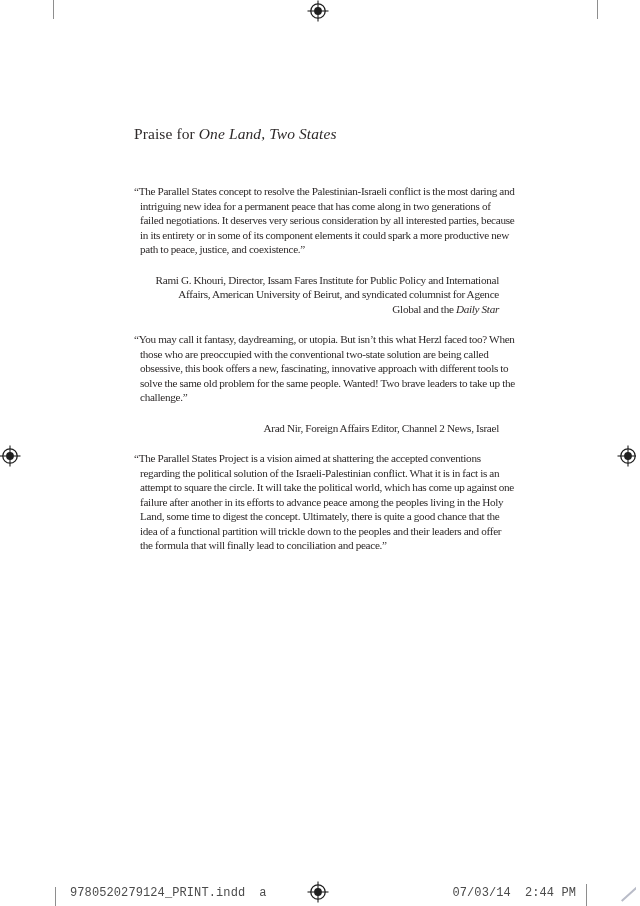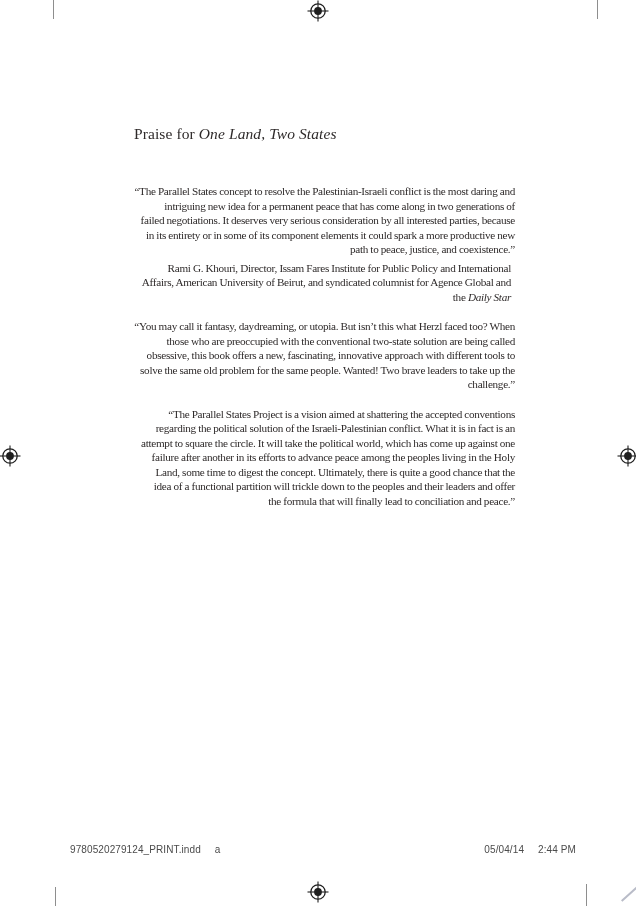--- a/index.html
+++ b/index.html
@@ -45,38 +45,38 @@
   .page-title em { font-style: italic; }
   .blurb { margin: 0 0 15px 0; }
   .quote {
     margin: 0;
     font-size: 11.2px;
     line-height: 14.5px;
     letter-spacing: -0.3px;
     word-spacing: -0.2px;
     padding-left: 6px;
     text-indent: -6px;
-    text-align: right;
+    text-align: left;
   }
   .attribution {
-    margin: 4px;
+    margin: 16px;
     font-size: 11.2px;
     line-height: 14.5px;
     letter-spacing: -0.3px;
     word-spacing: -0.2px;
     text-align: right;
     font-style: normal;
   }
   .attribution em { font-style: italic; }
   
   .slug {
     position: absolute;
-    top: 844px;
-    font-family: Liberation Sans, sans-serif;
-    font-size: 10px;
+    top: 888px;
+    font-family: Liberation Mono, monospace;
+    font-size: 12px;
     line-height: 11px;
     color: var(--slug-text, #4b4b4b);
     letter-spacing: 0.1px;
     white-space: nowrap;
   }
   .slug-left  { left: 70px; }
   .slug-right { right: 60px; }
   .slug .part-gap { margin-right: 14px; }
   .pen-stroke {
     position: absolute;
@@ -128,28 +128,29 @@
   <main class="content">
     <h1 class="page-title"><span>Praise for </span><em>One Land, Two States</em></h1>
     <section>
   <figure class="blurb">
     <blockquote class="quote">“The Parallel States concept to resolve the Palestinian-Israeli conflict is the most daring and intriguing new idea for a permanent peace that has come along in two generations of failed negotiations. It deserves very serious consideration by all interested parties, because in its entirety or in some of its component elements it could spark a more productive new path to peace, justice, and coexistence.”</blockquote>
     <figcaption class="attribution"><span>Rami G. Khouri, Director, Issam Fares Institute for Public Policy and International Affairs, American University of Beirut, and syndicated columnist for Agence Global and the </span><em>Daily Star</em></figcaption>
   </figure>
 
   <figure class="blurb">
     <blockquote class="quote">“You may call it fantasy, daydreaming, or utopia. But isn’t this what Herzl faced too? When those who are preoccupied with the conventional two-state solution are being called obsessive, this book offers a new, fascinating, innovative approach with different tools to solve the same old problem for the same people. Wanted! Two brave leaders to take up the challenge.”</blockquote>
+    <figcaption class="attribution"><span>Arad Nir, Foreign Affairs Editor, Channel 2 News, Israel</span></figcaption>
   </figure>
 
   <figure class="blurb">
     <blockquote class="quote">“The Parallel States Project is a vision aimed at shattering the accepted conventions regarding the political solution of the Israeli-Palestinian conflict. What it is in fact is an attempt to square the circle. It will take the political world, which has come up against one failure after another in its efforts to advance peace among the peoples living in the Holy Land, some time to digest the concept. Ultimately, there is quite a good chance that the idea of a functional partition will trickle down to the peoples and their leaders and offer the formula that will finally lead to conciliation and peace.”</blockquote>
   </figure>
 </section>
   </main>
 
   <div class="slug slug-left">
     <span class="part-gap">9780520279124_PRINT.indd</span><span>a</span>
   </div>
   <div class="slug slug-right">
-    <span class="part-gap">05/04/14</span><span>2:44 PM</span>
+    <span class="part-gap">07/03/14</span><span>2:44 PM</span>
   </div>
 
 </div>
 
 </body></html>

